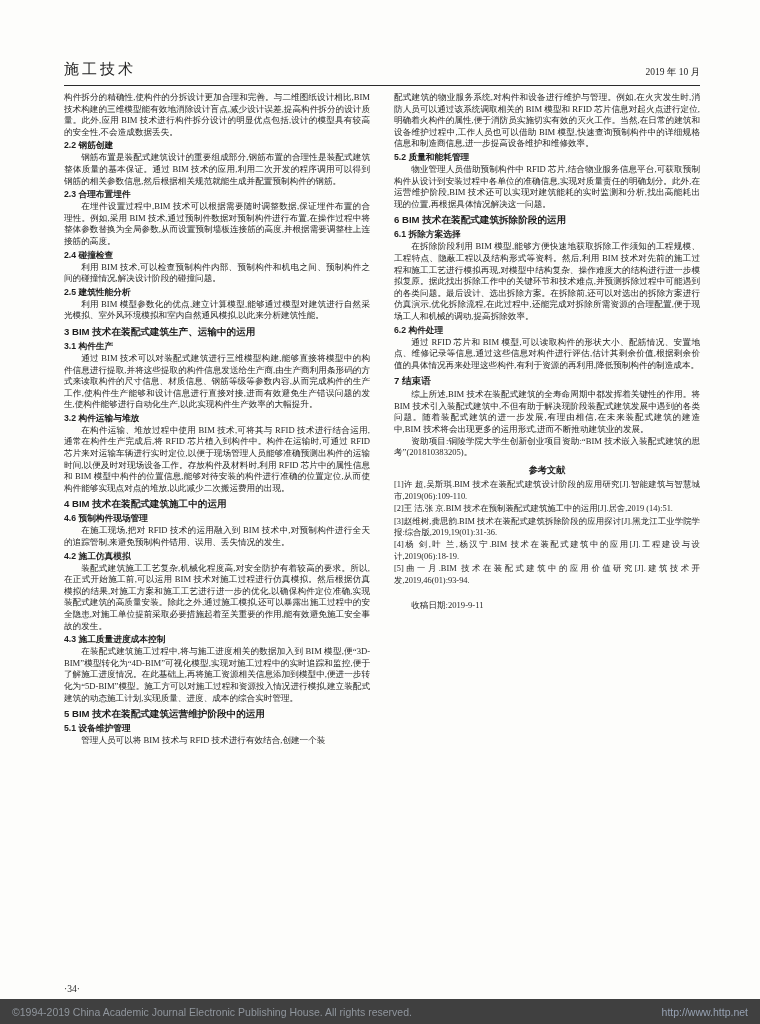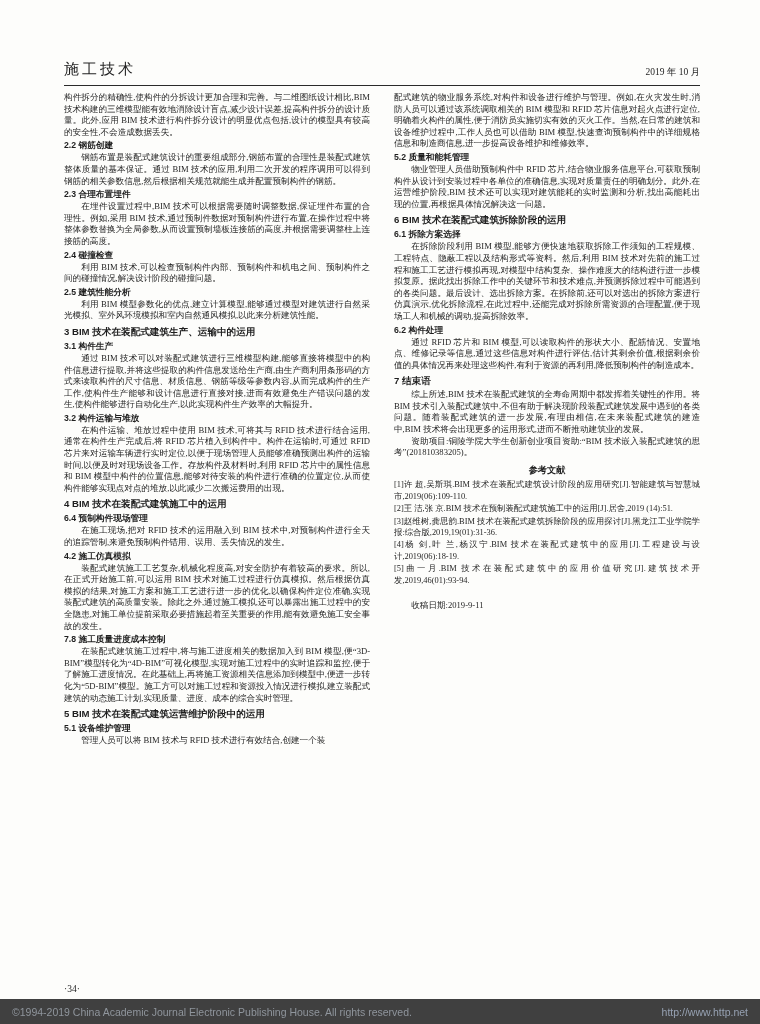--- a/index.html
+++ b/index.html
@@ -107,25 +107,25 @@
         <div class="blk h3">2.4 碰撞检查</div>
         <div class="blk p">利用 BIM 技术,可以检查预制构件内部、预制构件和机电之间、预制构件之间的碰撞情况,解决设计阶段的碰撞问题。</div>
         <div class="blk h3">2.5 建筑性能分析</div>
         <div class="blk p">利用 BIM 模型参数化的优点,建立计算模型,能够通过模型对建筑进行自然采光模拟、室外风环境模拟和室内自然通风模拟,以此来分析建筑性能。</div>
         <div class="blk h2">3 BIM 技术在装配式建筑生产、运输中的运用</div>
         <div class="blk h3">3.1 构件生产</div>
         <div class="blk p">通过 BIM 技术可以对装配式建筑进行三维模型构建,能够直接将模型中的构件信息进行提取,并将这些提取的构件信息发送给生产商,由生产商利用条形码的方式来读取构件的尺寸信息、材质信息、钢筋等级等参数内容,从而完成构件的生产工作,使构件生产能够和设计信息进行直接对接,进而有效避免生产错误问题的发生,使构件能够进行自动化生产,以此实现构件生产效率的大幅提升。</div>
         <div class="blk h3">3.2 构件运输与堆放</div>
         <div class="blk p">在构件运输、堆放过程中使用 BIM 技术,可将其与 RFID 技术进行结合运用,通常在构件生产完成后,将 RFID 芯片植入到构件中。构件在运输时,可通过 RFID 芯片来对运输车辆进行实时定位,以便于现场管理人员能够准确预测出构件的运输时间,以便及时对现场设备工作。存放构件及材料时,利用 RFID 芯片中的属性信息和 BIM 模型中构件的位置信息,能够对待安装的构件进行准确的位置定位,从而使构件能够实现点对点的堆放,以此减少二次搬运费用的出现。</div>
         <div class="blk h2">4 BIM 技术在装配式建筑施工中的运用</div>
-        <div class="blk h3">6.4 预制构件现场管理</div>
+        <div class="blk h3">4.6 预制构件现场管理</div>
         <div class="blk p">在施工现场,把对 RFID 技术的运用融入到 BIM 技术中,对预制构件进行全天的追踪管制,来避免预制构件错用、误用、丢失情况的发生。</div>
         <div class="blk h3">4.2 施工仿真模拟</div>
         <div class="blk p">装配式建筑施工工艺复杂,机械化程度高,对安全防护有着较高的要求。所以,在正式开始施工前,可以运用 BIM 技术对施工过程进行仿真模拟。然后根据仿真模拟的结果,对施工方案和施工工艺进行进一步的优化,以确保构件定位准确,实现装配式建筑的高质量安装。除此之外,通过施工模拟,还可以暴露出施工过程中的安全隐患,对施工单位提前采取必要措施起着至关重要的作用,能有效避免施工安全事故的发生。</div>
-        <div class="blk h3">7.8 施工质量进度成本控制</div>
+        <div class="blk h3">4.3 施工质量进度成本控制</div>
         <div class="blk p">在装配式建筑施工过程中,将与施工进度相关的数据加入到 BIM 模型,便“3D-BIM”模型转化为“4D-BIM”可视化模型,实现对施工过程中的实时追踪和监控,便于了解施工进度情况。在此基础上,再将施工资源相关信息添加到模型中,便进一步转化为“5D-BIM”模型。施工方可以对施工过程和资源投入情况进行模拟,建立装配式建筑的动态施工计划,实现质量、进度、成本的综合实时管理。</div>
         <div class="blk h2">5 BIM 技术在装配式建筑运营维护阶段中的运用</div>
         <div class="blk h3">5.1 设备维护管理</div>
         <div class="blk p">管理人员可以将 BIM 技术与 RFID 技术进行有效结合,创建一个装</div>
       </div>
     <div class="col">
         <div class="blk p noindent">配式建筑的物业服务系统,对构件和设备进行维护与管理。例如,在火灾发生时,消防人员可以通过该系统调取相关的 BIM 模型和 RFID 芯片信息对起火点进行定位,明确着火构件的属性,便于消防员实施切实有效的灭火工作。当然,在日常的建筑和设备维护过程中,工作人员也可以借助 BIM 模型,快速查询预制构件中的详细规格信息和制造商信息,进一步提高设备维护和维修效率。</div>
         <div class="blk h3">5.2 质量和能耗管理</div>
         <div class="blk p">物业管理人员借助预制构件中 RFID 芯片,结合物业服务信息平台,可获取预制构件从设计到安装过程中各单位的准确信息,实现对质量责任的明确划分。此外,在运营维护阶段,BIM 技术还可以实现对建筑能耗的实时监测和分析,找出高能耗出现的位置,再根据具体情况解决这一问题。</div>
         <div class="blk h2">6 BIM 技术在装配式建筑拆除阶段的运用</div>

